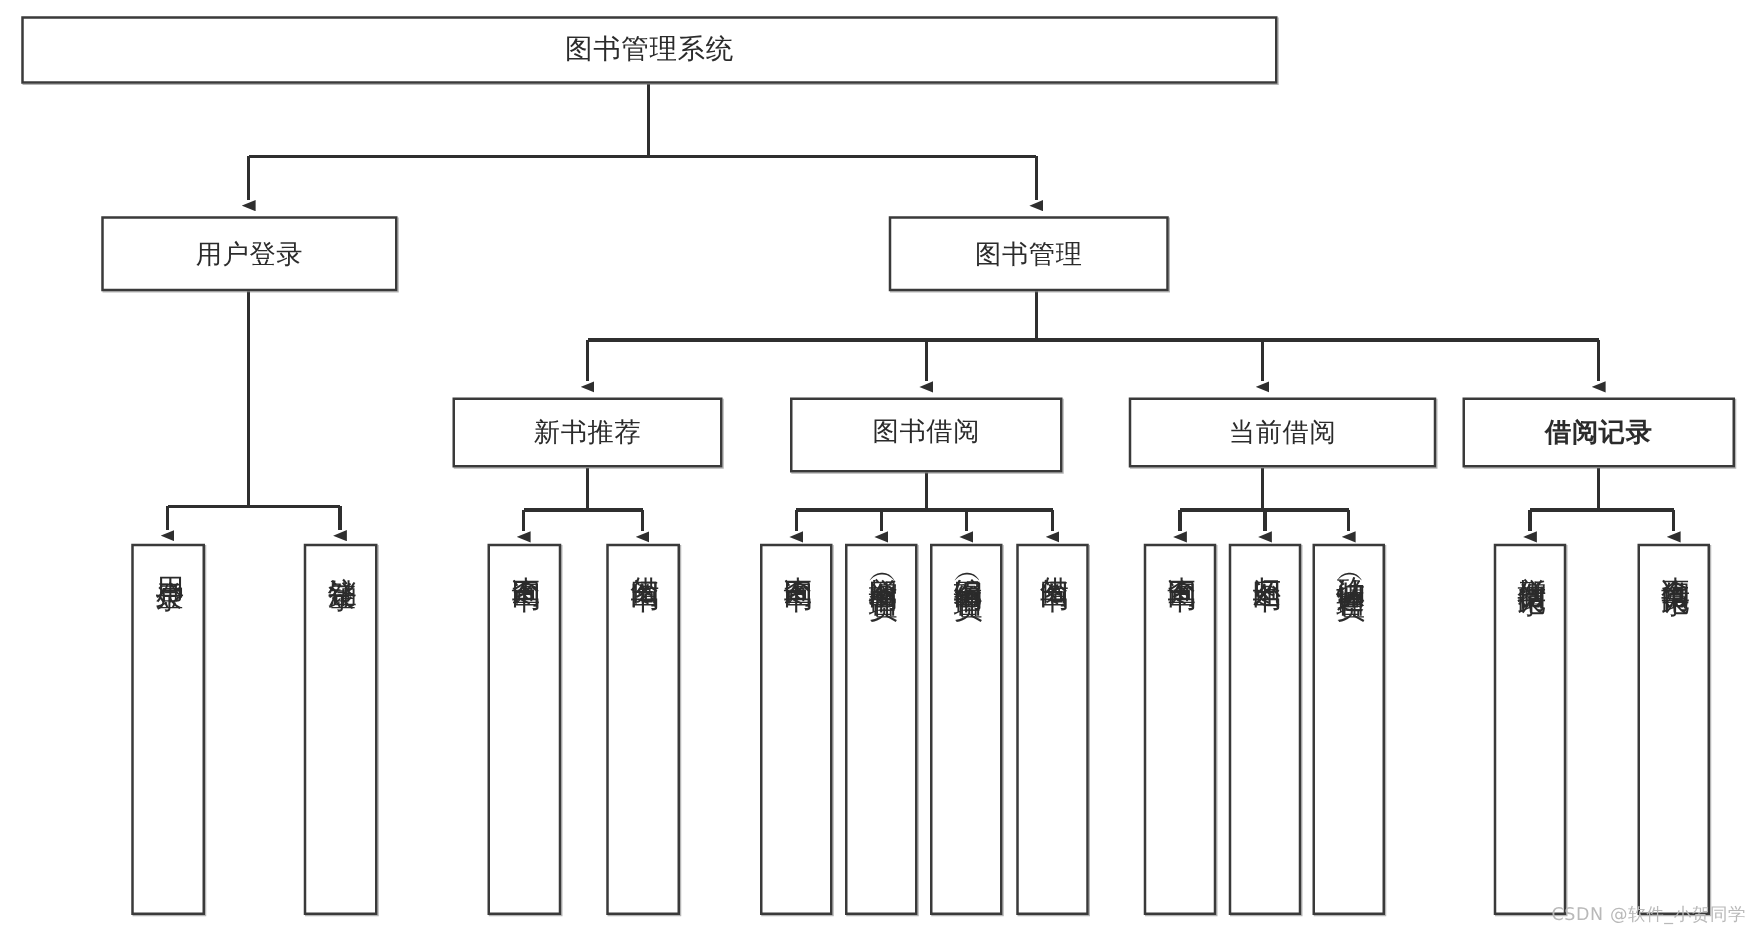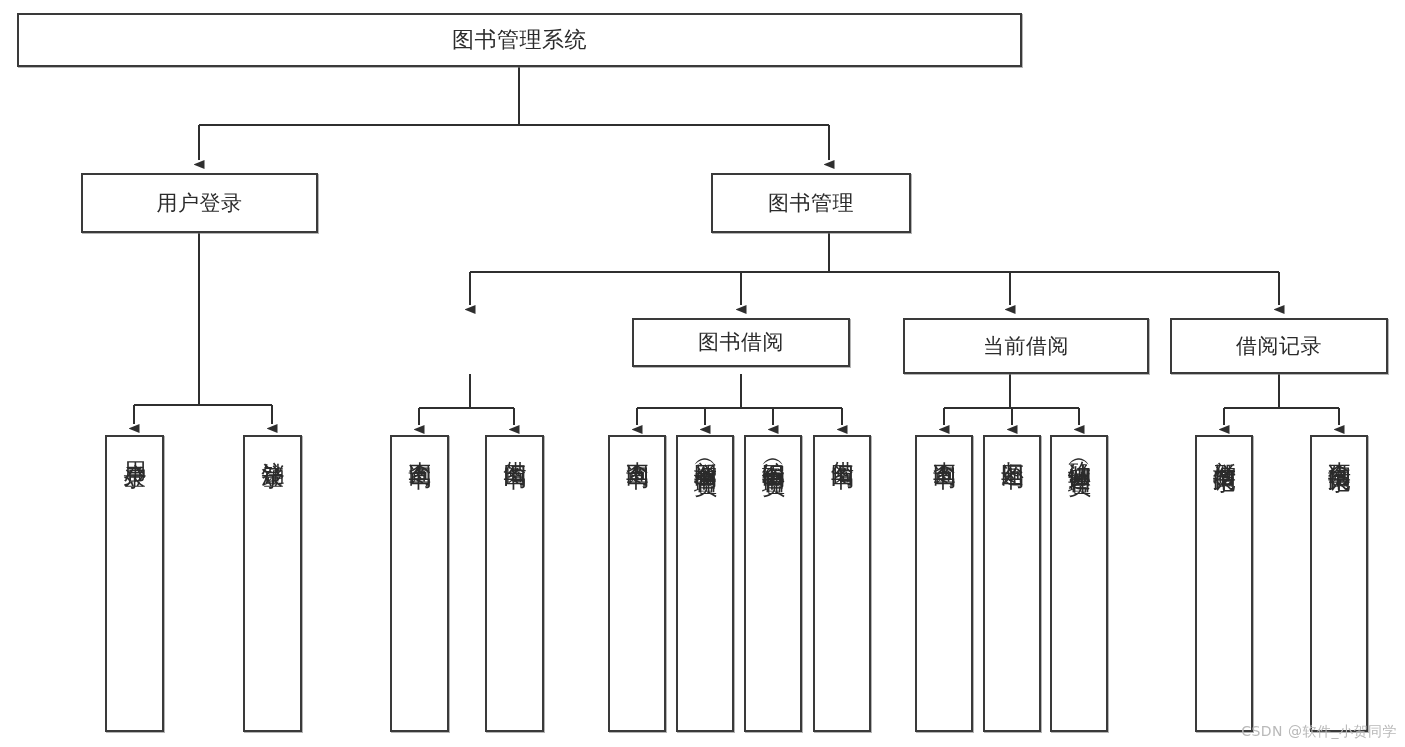--- a/index.html
+++ b/index.html
@@ -133,31 +133,34 @@
     </g>
   </svg>
 
   <div class="node horiz root" style="left:17px; top:13px; width:1005px; height:54px;">
     <span class="label">图书管理系统</span>
   </div>
 
   <div class="node horiz" style="left:81px; top:173px; width:237px; height:60px;">
     <span class="label">用户登录</span>
   </div>
-  <div class="node horiz" style="left:711px; top:173px; width:200px; height:60px;text-align:center;">
+  <div class="node horiz" style="left:711px; top:173px; width:224px; height:60px;text-align:center;">
     <span class="label">图书管理</span>
   </div>
 
-  <div class="node horiz" style="left:632px; top:318px; width:218px; height:49px;">
+  <div class="node horiz" style="left:362px; top:318px; width:216px; height:56px;">
+    <span class="label">新书推荐</span>
+  </div>
+  <div class="node horiz" style="left:632px; top:318px; width:218px; height:60px;font-family:Liberation Mono, monospace;">
     <span class="label">图书借阅</span>
   </div>
   <div class="node horiz" style="left:903px; top:318px; width:246px; height:56px;">
     <span class="label">当前借阅</span>
   </div>
-  <div class="node horiz" style="left:1170px; top:318px; width:218px; height:56px;">
+  <div class="node horiz" style="left:1170px; top:318px; width:218px; height:56px;font-weight:bold;">
     <span class="label">借阅记录</span>
   </div>
 
   <div class="node vert" style="left:105px; top:435px; width:59px; height:297px;">
     <span class="label">用户登录</span>
   </div>
   <div class="node vert" style="left:243px; top:435px; width:59px; height:297px;">
     <span class="label">注销登录</span>
   </div>
   <div class="node vert" style="left:390px; top:435px; width:59px; height:297px;">

